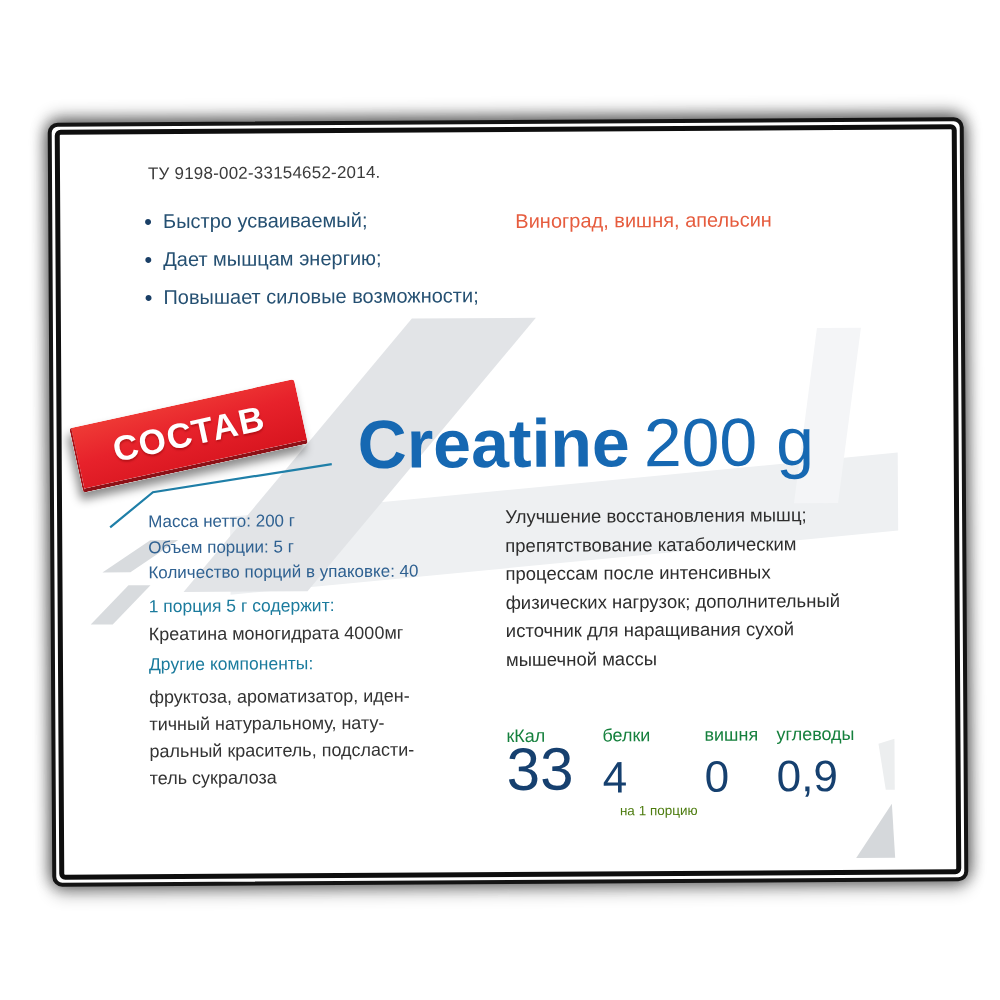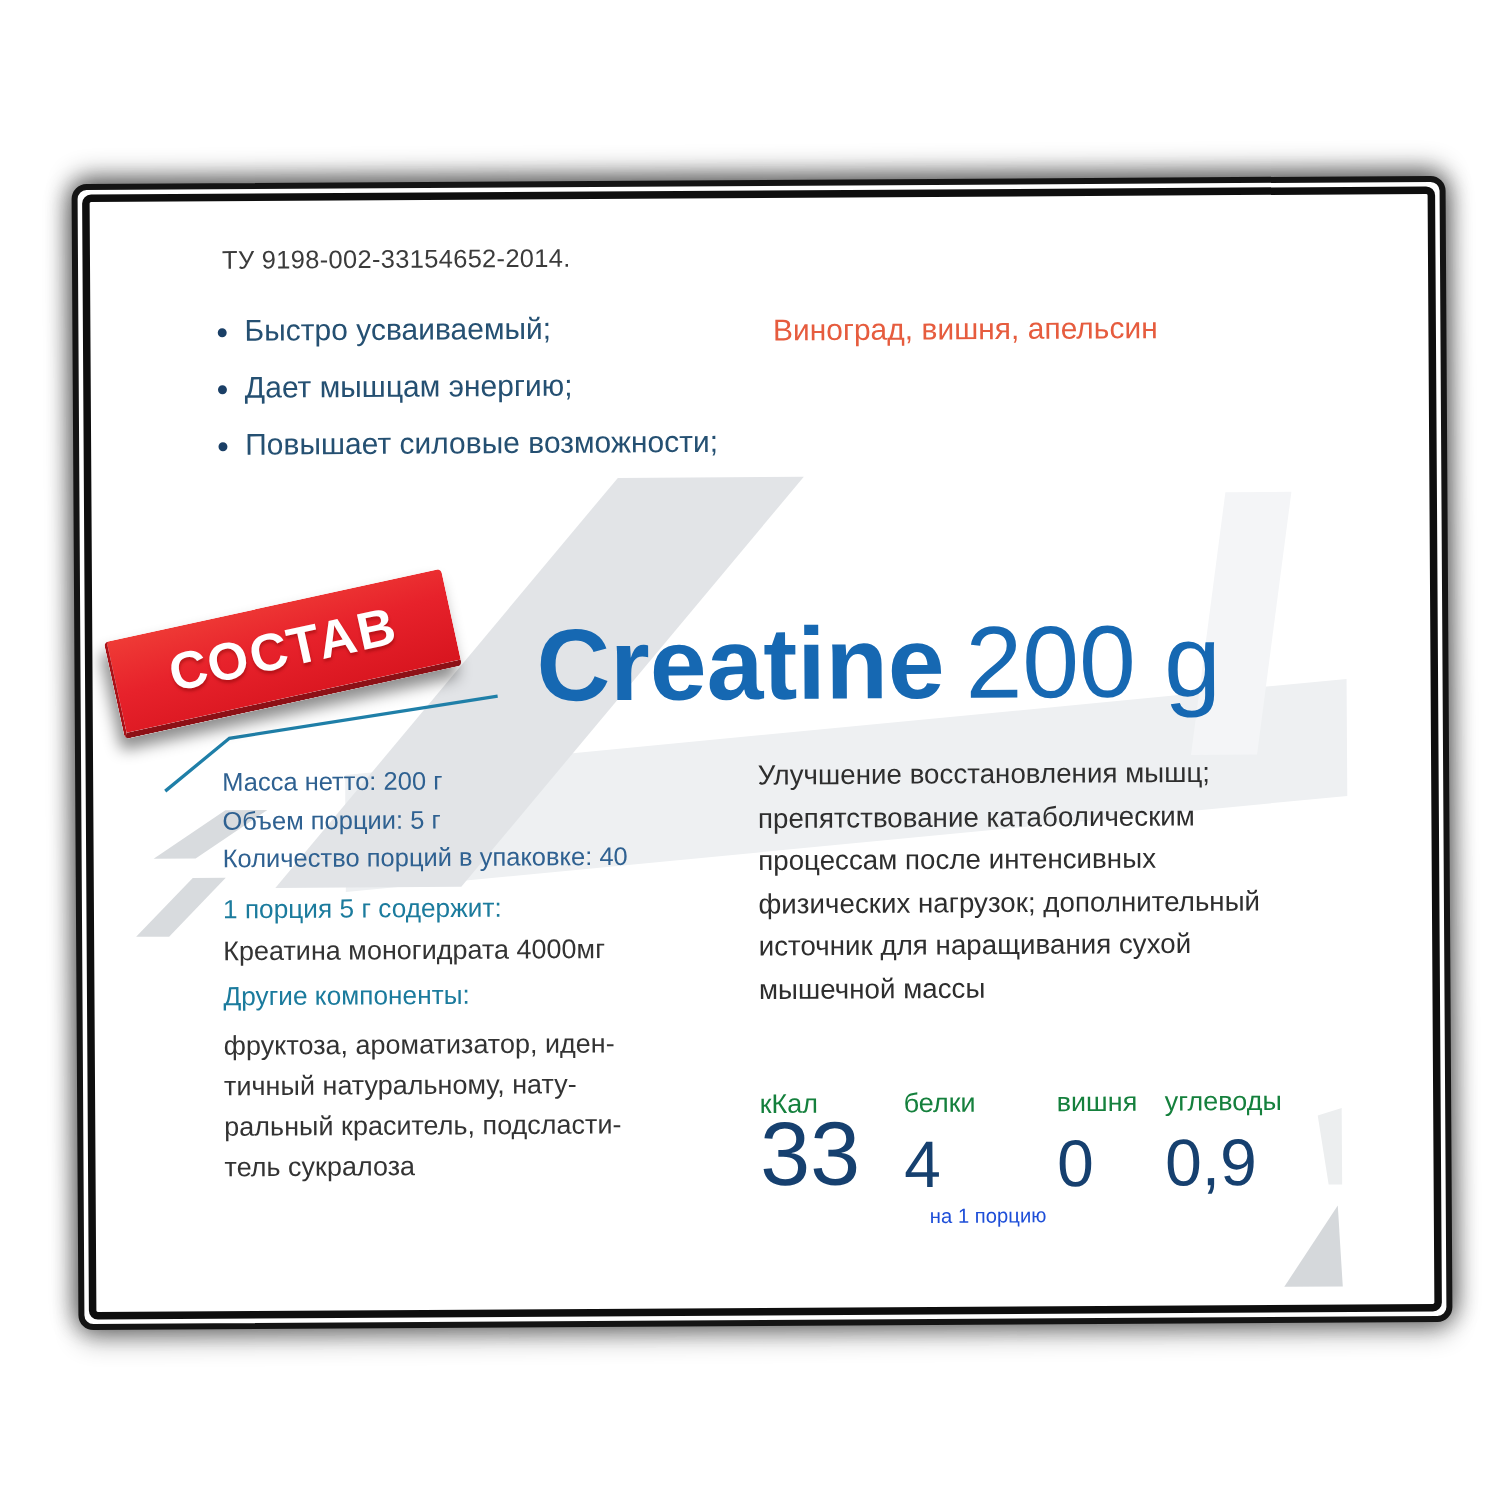--- a/index.html
+++ b/index.html
@@ -54,21 +54,21 @@
   .nutrition{left:451px;top:602px;width:410px;height:130px;}
   .nutrition .col{position:absolute;top:0;}
   .nutrition .n-label{font-size:18px;color:#15803d;}
   .nutrition .n-value{position:absolute;font-weight:400;color:#16406f;line-height:1;}
   .col-kcal{left:0;}
   .col-kcal .n-value{top:14px;font-size:60px;}
   .col-protein{left:96px;}
   .col-fat{left:198px;}
   .col-carbs{left:270px;}
   .col-protein .n-value,.col-fat .n-value,.col-carbs .n-value{top:30px;font-size:44px;}
-  .nutrition .note{position:absolute;left:113px;top:78px;font-size:13.5px;color:#1d4ed8;white-space:nowrap;}
+  .nutrition .note{position:absolute;left:113px;top:78px;font-size:13.5px;color:#4d7c0f;white-space:nowrap;}
 </style>
 </head>
 <body>
 
 <div class="card">
 
   <svg class="decor" viewBox="0 0 900 748" xmlns="http://www.w3.org/2000/svg">
     <polygon points="176,391 844,331 844,409 176,469" fill="#eef0f2"></polygon>
     <polygon points="764,206 808,206 784,381 740,381" fill="#f4f5f7"></polygon>
     <polygon points="359,194 483,194 253,466 129,466" fill="#e2e4e7"></polygon>

